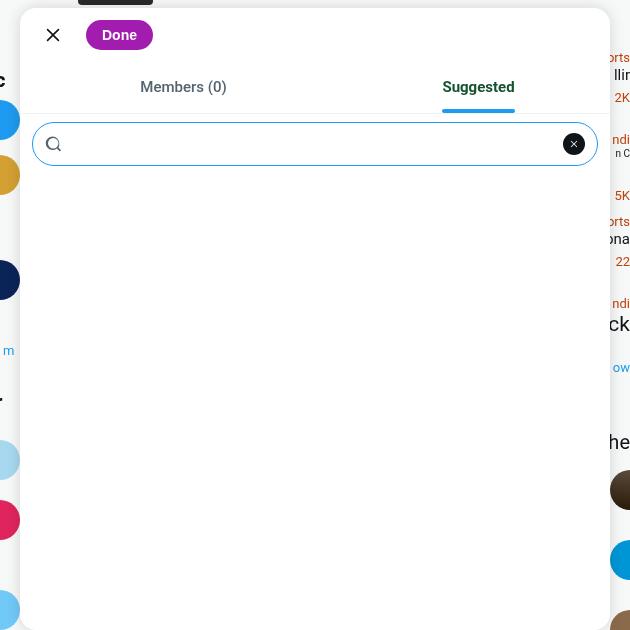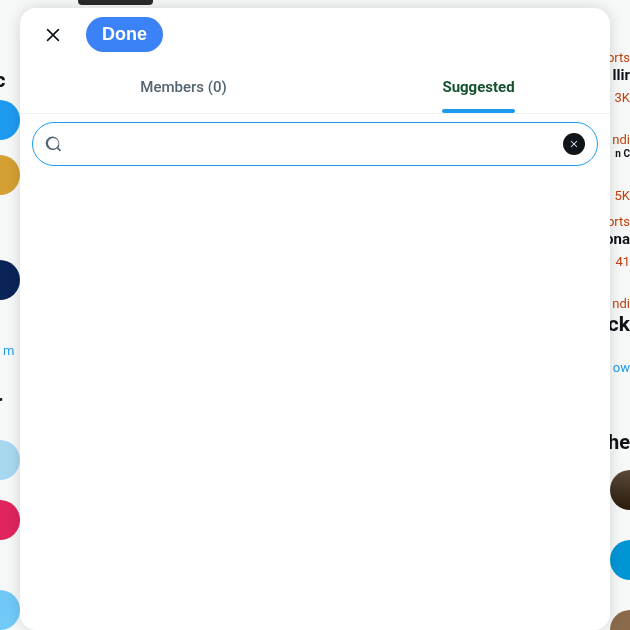--- a/index.html
+++ b/index.html
@@ -68,21 +68,21 @@
       position: absolute;
       right: 0;
       color: #0f1419;
       font-size: 13px;
       white-space: nowrap;
     }
     .bg-right-gray {
       color: #c2410c;
     }
     .bg-right-bold {
-      font-weight: 700;
+      font-weight: 400;
     }
     
     .bg-right-avatar {
       position: absolute;
       right: -20px;
       width: 40px;
       height: 40px;
       border-radius: 50%;
     }
     
@@ -144,26 +144,26 @@
     }
     
     .modal-title {
       font-size: 20px;
       font-weight: 700;
       color: #0f1419;
       flex: 1;
     }
     
     .done-btn {
-      background: #3b82f6;
+      background: #a21caf;
       color: #fff;
       border: none;
       border-radius: 9999px;
       padding: 7px 16px;
-      font-size: 18px;
+      font-size: 14px;
       font-weight: 700;
       cursor: pointer;
     }
     
     .tabs {
       display: flex;
       height: 53px;
       border-bottom: 1px solid #eff3f4;
     }
     
@@ -271,29 +271,29 @@
     <div class="bg-avatar a4"></div>
     <div class="bg-avatar a5"></div>
     <div class="bg-avatar a6"></div>
   </div>
 
   <span class="bg-link">m</span>
 
   <div class="bg-right">
     <span class="bg-right-text bg-right-gray" style="top: 50px;">orts</span>
     <span class="bg-right-text bg-right-bold" style="top: 66px; font-size:15px;">llir</span>
-    <span class="bg-right-text bg-right-gray" style="top: 90px;">3K</span>
+    <span class="bg-right-text bg-right-gray" style="top: 90px;">2K</span>
 
     <span class="bg-right-text bg-right-gray" style="top: 132px;">ndi</span>
     <span class="bg-right-text bg-right-bold" style="top: 148px; font-size:10px;">n C</span>
     <span class="bg-right-text bg-right-gray" style="top: 188px;">5K</span>
 
     <span class="bg-right-text bg-right-gray" style="top: 214px;">orts</span>
     <span class="bg-right-text bg-right-bold" style="top: 230px; font-size:15px;">ona</span>
-    <span class="bg-right-text bg-right-gray" style="top: 254px;">41</span>
+    <span class="bg-right-text bg-right-gray" style="top: 254px;">22</span>
 
     <span class="bg-right-text bg-right-gray" style="top: 296px;">ndi</span>
     <span class="bg-right-text bg-right-bold" style="top: 312px; font-size:21px;margin-left:45px;">ck</span>
     <span class="bg-right-text" style="top: 360px; color:#1d9bf0;text-align:center;">ow</span>
 
     <span class="bg-right-text bg-right-bold" style="top: 430px; font-size:20px;">The</span>
 
     <div class="bg-right-avatar" style="top: 470px; background: linear-gradient(#5a4a3a,#2a1a0a);"></div>
     <div class="bg-right-avatar" style="top: 540px; background: #0096d6;"></div>
     <div class="bg-right-avatar" style="top: 610px; background: #8a6a4a;"></div>

